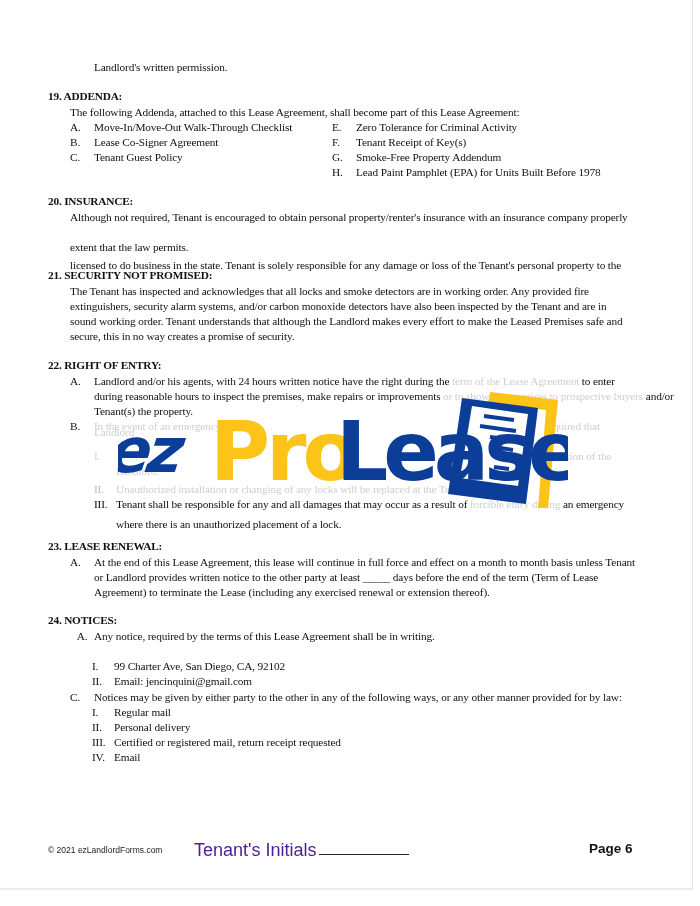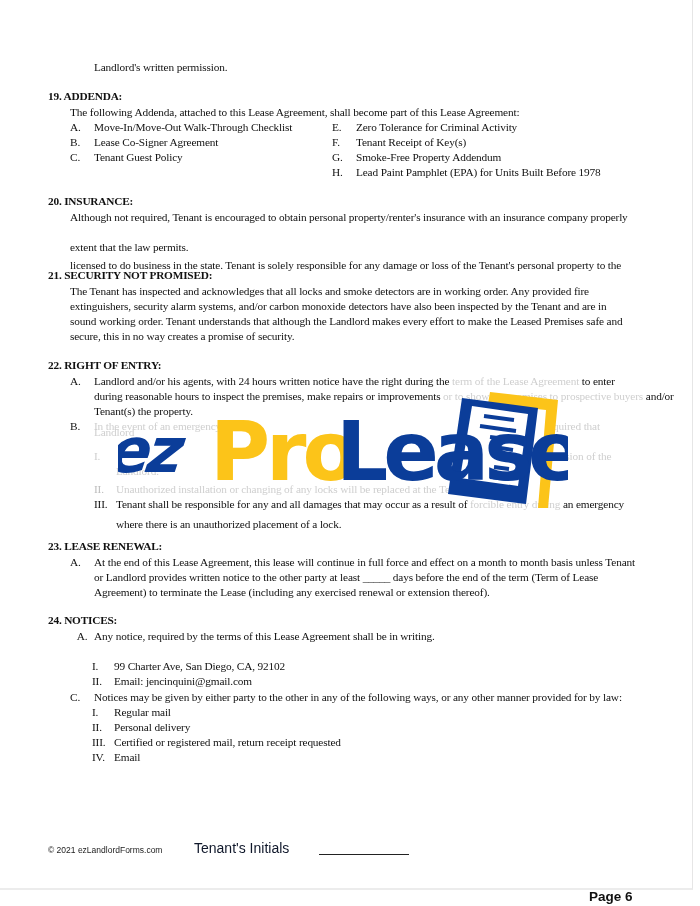--- a/index.html
+++ b/index.html
@@ -4,21 +4,21 @@
 <style>
   html, body { margin:0; padding:0; background:#ffffff; }
   body { width:700px; height:906px; position:relative; overflow:hidden; font-family:"Liberation Serif", serif; color:#111; }
   .page { position:absolute; left:0; top:0; width:693px; height:890px; background:#fff; border-right:1px solid #e6e6e6; border-bottom:2px solid #ececec; box-sizing:border-box; }
   .abs { position:absolute; white-space:nowrap; }
   .txt { font-size:11.3px; line-height:15px; letter-spacing:-0.15px; }
   .head { font-size:11.3px; font-weight:bold; letter-spacing:-0.2px; }
   .mark { display:inline-block; width:24px; }
   .faded { color:#cfcfcf; }
   .footer-small { font-family:"Liberation Sans", sans-serif; font-size:8.5px; color:#222; }
-  .footer-mid { font-family:"Liberation Sans", sans-serif; font-size:14px; color:#0f172a; }
+  .footer-mid { font-family:"Liberation Sans", sans-serif; font-size:18px; color:#4c1d95; }
   .footer-page { font-family:"Liberation Sans", sans-serif; font-size:13.5px; font-weight:bold; color:#111; }
   .line { position:absolute; border-bottom:1px solid #222; }
   .logo { position:absolute; left:118px; top:380px; width:450px; height:130px; }
 </style>
 </head>
 <body>
 
 <div class="page">
 
   <div class="abs txt" style="left:94px;top:60px;">Landlord's written permission.</div>
@@ -69,21 +69,21 @@
   <div class="abs txt" style="left:92px;top:674px;"><span class="mark" style="width:22px">II.</span><span>Email: jencinquini@gmail.com</span></div>
   <div class="abs txt" style="left:70px;top:690px;"><span class="mark">C.</span><span>Notices may be given by either party to the other in any of the following ways, or any other manner provided for by law:</span></div>
   <div class="abs txt" style="left:92px;top:705px;"><span class="mark" style="width:22px">I.</span><span>Regular mail</span></div>
   <div class="abs txt" style="left:92px;top:720px;"><span class="mark" style="width:22px">II.</span><span>Personal delivery</span></div>
   <div class="abs txt" style="left:92px;top:735px;"><span class="mark" style="width:22px">III.</span><span>Certified or registered mail, return receipt requested</span></div>
   <div class="abs txt" style="left:92px;top:750px;"><span class="mark" style="width:22px">IV.</span><span>Email</span></div>
 
   <div class="abs footer-small" style="left:48px;top:845px;">© 2021 ezLandlordForms.com</div>
   <div class="abs footer-mid" style="left:194px;top:840px;">Tenant's Initials</div>
   <div class="line" style="left:319px;top:854px;width:90px;"></div>
-  <div class="abs footer-page" style="left:589px;top:841px;margin-top:48px;">Page 6</div>
+  <div class="abs footer-page" style="left:589px;top:841px;">Page 6</div>
 
   <svg class="logo" viewBox="0 0 450 130" xmlns="http://www.w3.org/2000/svg">
 
     <path d="M372 12 L440 20 L430 128 L420 128 L428 30 L370 24 Z" fill="#fcc419"></path>
 
     <g>
       <path d="M344 28 L420 38 L408 134 L330 124 Z" fill="#0b3d99" transform="translate(0,-10)"></path>
       <path d="M354 36 L410 44 L400 116 L342 108 Z" fill="#ffffff" transform="translate(0,-10)"></path>
       <g stroke="#0b3d99" stroke-width="4">
         <line x1="366" y1="36" x2="396" y2="40"></line>

